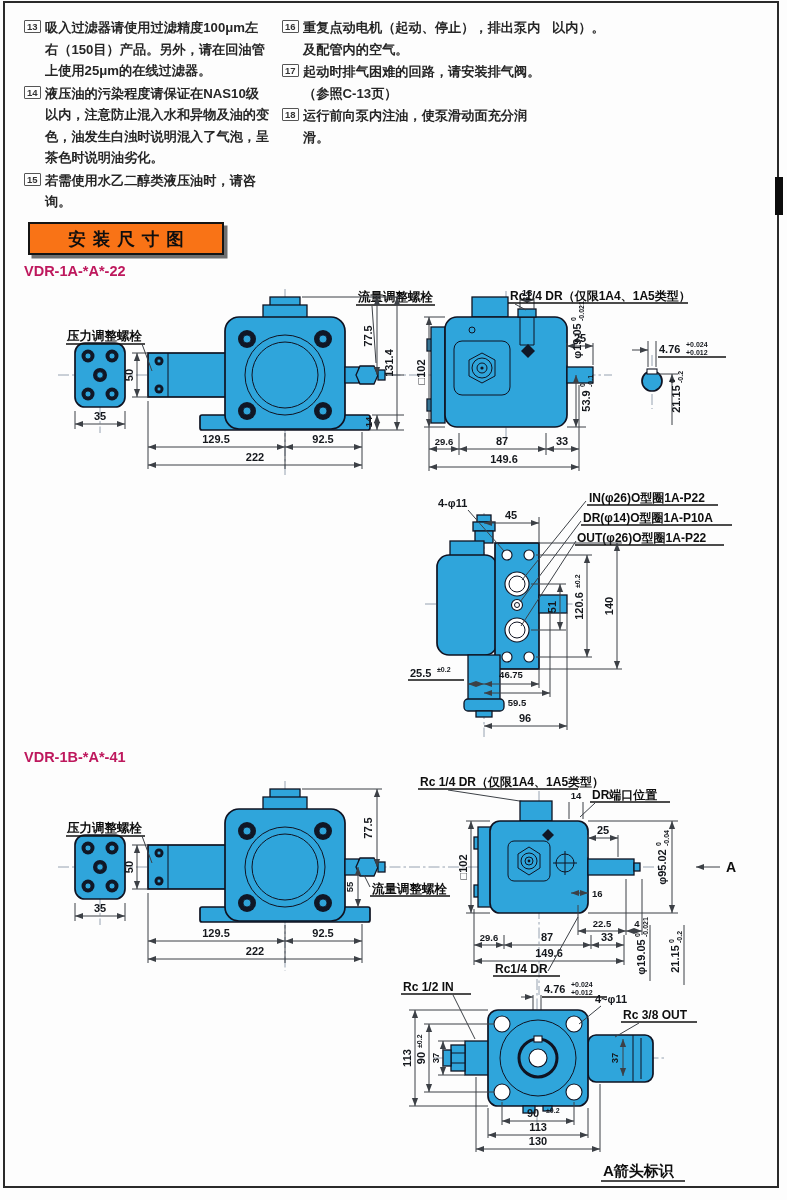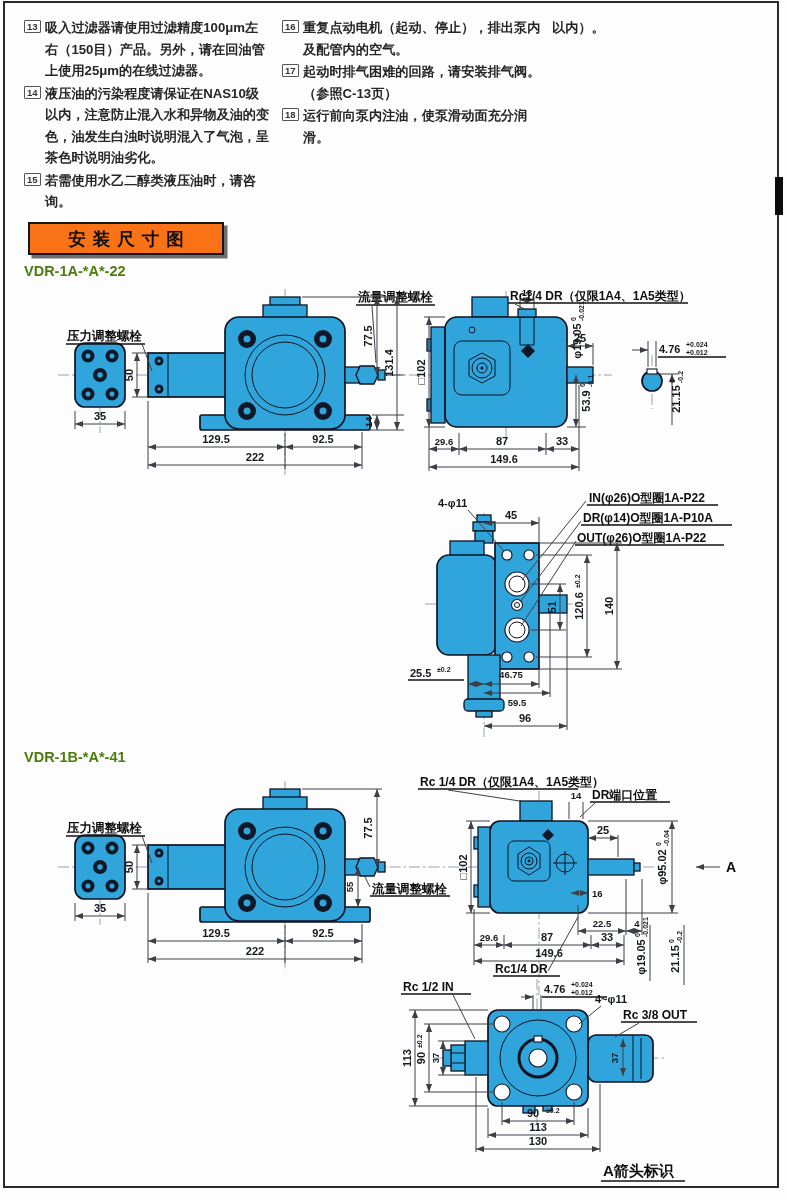--- a/index.html
+++ b/index.html
@@ -10,21 +10,21 @@
   .notes{position:absolute;top:17px;left:24px;display:flex}
   .ncol{font-size:13.2px;line-height:1.63;font-weight:600;color:#262626}
   .ncol1{width:247px}.ncol2{width:270px;margin-left:11px}.ncol3{width:75px;margin-left:0}
   .note{position:relative;padding-left:21px;margin:0 0 1px 0}
   .nnum{position:absolute;left:0;top:3px;font-size:9.5px;font-weight:700;border:1px solid #555;
         padding:0 2px;line-height:1.2;color:#333;border-radius:1px}
   .hdr{position:absolute;left:28px;top:222px;width:196px;height:33px;background:#f97316;
        border:2.5px solid #141414;box-shadow:3.5px 3.5px 0 #6e6e6e;display:flex;align-items:center;
        justify-content:center;font-size:17.5px;font-weight:700;letter-spacing:7px;padding-left:7px;
        box-sizing:border-box;color:#0e0e0e}
-  .model{position:absolute;font-size:14.5px;font-weight:700;color:#4d7c0f}
+  .model{position:absolute;font-size:14.5px;font-weight:700;color:#be185d}
   #modelA{left:24px;top:263px}
   #modelB{left:24px;top:749px}
   .pos1{position:absolute;left:20px;top:283px}
   .pos2{position:absolute;left:380px;top:485px}
   .pos3{position:absolute;left:20px;top:775px}
   .pos4{position:absolute;left:395px;top:975px}
   svg text{font-family:"Liberation Sans","DejaVu Sans",sans-serif}
   .dim{font-size:11px;fill:#15181d;font-weight:600}
   .dimS{font-size:9.5px;fill:#15181d;font-weight:600}
   .tol{font-size:7px;fill:#15181d;font-weight:600}

